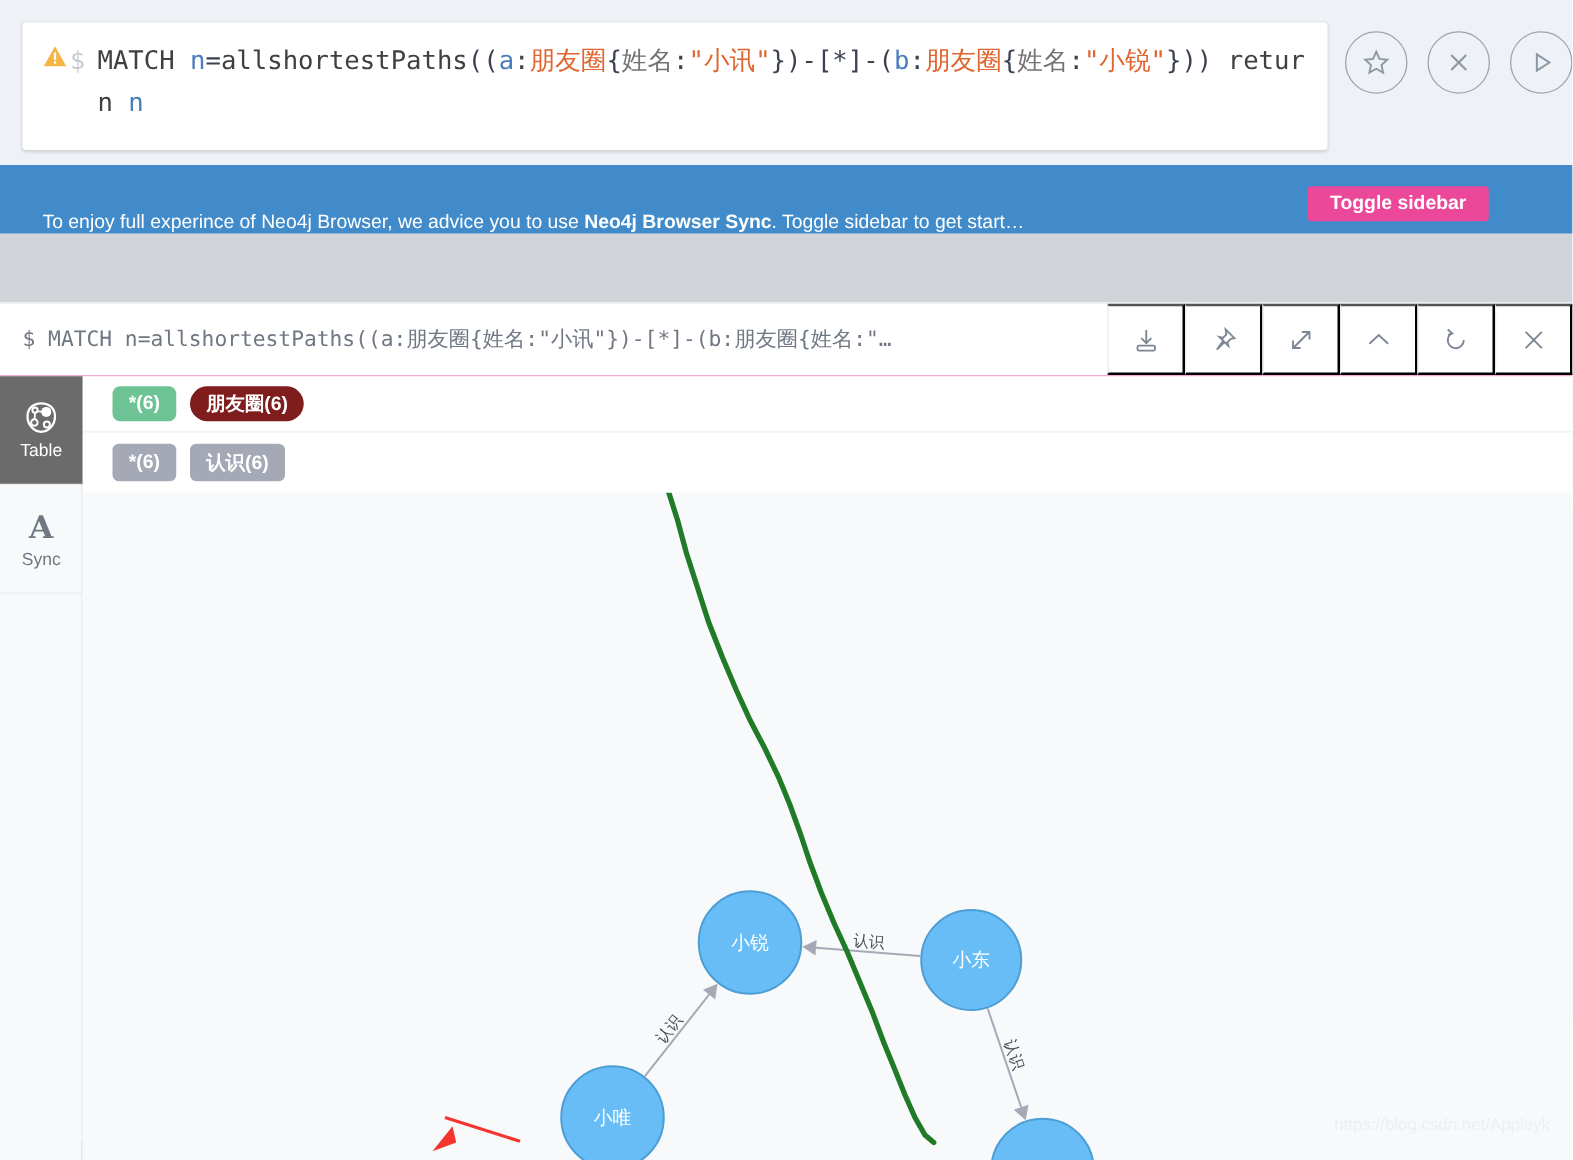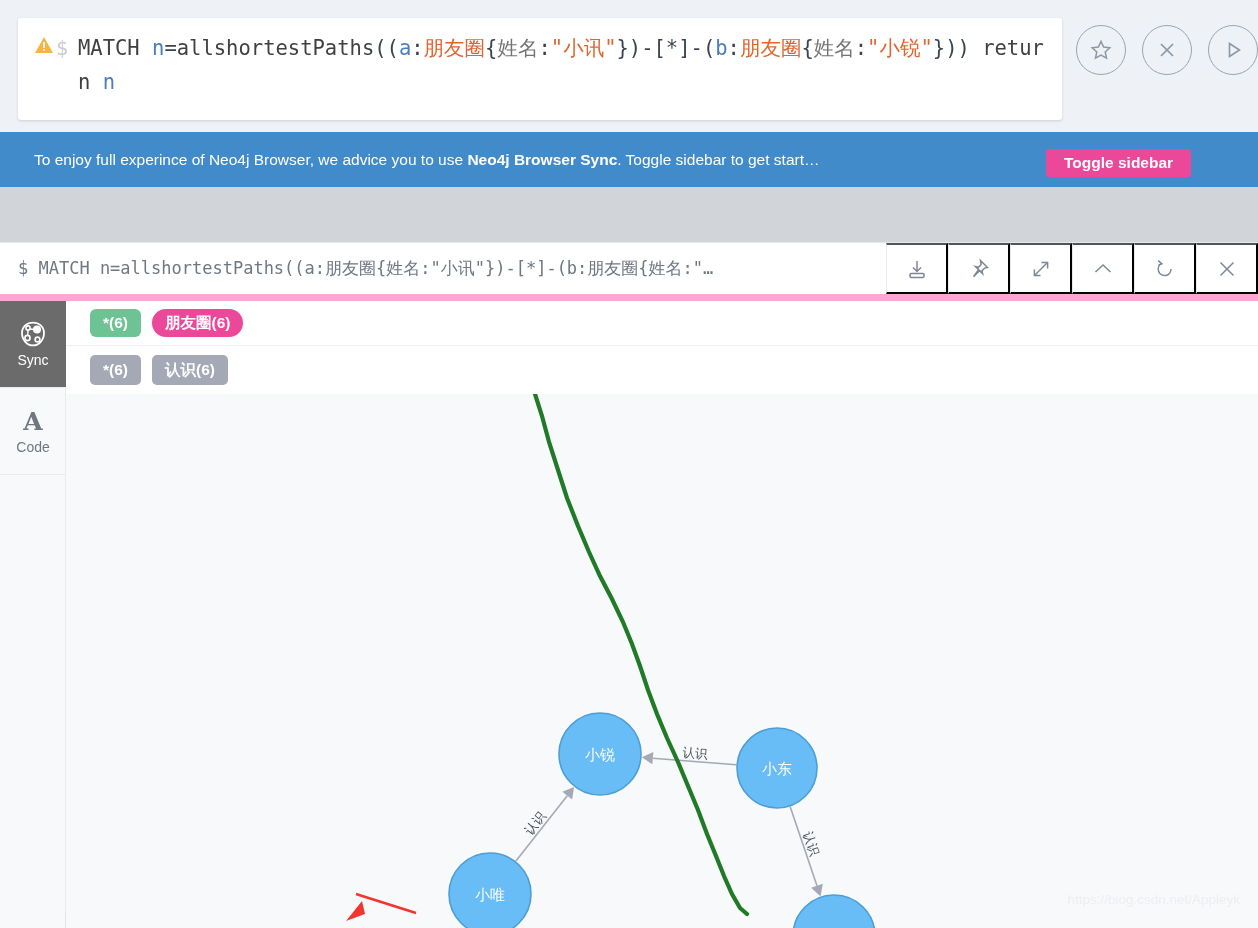--- a/index.html
+++ b/index.html
@@ -58,21 +58,21 @@
     padding:0;
   }
   #btn-favorite { left:1076px; }
   #btn-close-editor { left:1142px; }
   #btn-run { left:1208px; }
 
   
   #notif-bar {
     position:absolute; left:0; top:132px; width:1258px; height:55px;
     background:#428bca;
-    display:flex; align-items:center;
+    display:flex; align-items:flex-end;
   }
   #notif-text {
     margin-left:34px; color:#ffffff; font-size:15.5px;
     white-space:nowrap; overflow:hidden;
   }
   #notif-text b { font-weight:bold; }
   #toggle-sidebar-btn {
     position:absolute; left:1046px; top:149px;
     height:28px; padding:0 18px;
     background:#ec4899; color:#ffffff;
@@ -89,21 +89,21 @@
   }
 
   
   #result-frame {
     position:absolute; left:0; top:242px; width:1258px; height:686px;
     background:#ffffff;
     border-top:1px solid #e6e9ee;
   }
   #frame-header {
     position:relative; height:58px; width:1258px;
-    border-bottom:7px solid #f9a8d4;
+    border-bottom:1px solid #f9a8d4;
     display:flex; align-items:stretch;
   }
   #frame-query {
     flex:1 1 auto; min-width:0;
     display:flex; align-items:center;
     padding-left:18px; padding-right:10px;
     font-family:"DejaVu Sans Mono", monospace;
     font-size:17px; color:#6f7783;
     white-space:nowrap; overflow:hidden; text-overflow:ellipsis;
   }
@@ -128,21 +128,21 @@
     padding-left:24px;
   }
   .chip {
     display:inline-flex; align-items:center; justify-content:center;
     height:28px; padding:0 13px;
     border-radius:14px;
     color:#ffffff; font-size:15.5px; font-weight:bold;
     cursor:pointer; white-space:nowrap;
   }
   .chip-star-green { background:#6dc394; border-radius:6px; }
-  .chip-blue { background:#ec4899; }
+  .chip-blue { background:#7f1d1d; }
   .chip-gray { background:#a5a9b6; border-radius:5px; height:30px; }
 
   
   #view-sidebar {
     position:absolute; left:0; top:58px; width:66px; height:628px;
     background:#f8f9fb;
     border-right:1px solid #e8eaef;
   }
   .view-tab {
     width:66px; height:87px;
@@ -292,27 +292,27 @@
     <div class="view-tab active">
       <svg width="28" height="28" viewBox="0 0 28 28">
         <path d="M14 2.6 C20 2.6 25 6.4 25 13 C25 20 20 25.4 14 25.4 C8 25.4 3 20 3 13 C3 6.4 8 2.6 14 2.6 Z" fill="none" stroke="#ffffff" stroke-width="1.8"></path>
         <circle cx="18" cy="9.5" r="4" fill="#ffffff"></circle>
         <circle cx="9" cy="8" r="2.1" fill="none" stroke="#ffffff" stroke-width="1.6"></circle>
         <circle cx="8.5" cy="18" r="2.6" fill="none" stroke="#ffffff" stroke-width="1.6"></circle>
         <circle cx="18.5" cy="19.5" r="2.4" fill="none" stroke="#ffffff" stroke-width="1.6"></circle>
         <line x1="11" y1="9" x2="15" y2="9.5" stroke="#ffffff" stroke-width="1.4"></line>
         <line x1="9" y1="10.5" x2="8.7" y2="15.4" stroke="#ffffff" stroke-width="1.4"></line>
       </svg>
-      <span class="tab-label">Sync</span>
+      <span class="tab-label">Table</span>
     </div>
     <div class="view-tab">
       <svg width="28" height="28" viewBox="0 0 28 28">
         <text x="14" y="23" font-family="DejaVu Serif, serif" font-size="25" font-weight="bold" fill="#6f7783" text-anchor="middle">A</text>
       </svg>
-      <span class="tab-label">Code</span>
+      <span class="tab-label">Sync</span>
     </div>
   </div>
 
   <div id="graph-canvas">
     <svg id="graph-svg" width="1192" height="535" viewBox="0 0 1192 535">
         <line x1="670.1276531246864" y1="370.7671590042125" x2="586.8349849851614" y2="364.17903836040824" class="rel-line"></line>
         <path d="M575.8692333844675 363.31169077617255 L587.3238536235489 357.99834200365353 L586.346116346774 370.35973471716295 Z" class="rel-head"></path>
         <text x="628.4813190549239" y="367.47309868231036" class="rel-label" transform="rotate(4.52 628.4813190549239 367.47309868231036)" dy="-4">认识</text>
         <line x1="449.9485051811399" y1="466.97462976945826" x2="501.2554577476091" y2="401.6748719575884" class="rel-line"></line>
         <path d="M508.0514948188601 393.02537023054174 L506.1306314483081 405.50536557956616 L496.3802840469101 397.8443783356106 Z" class="rel-head"></path>

